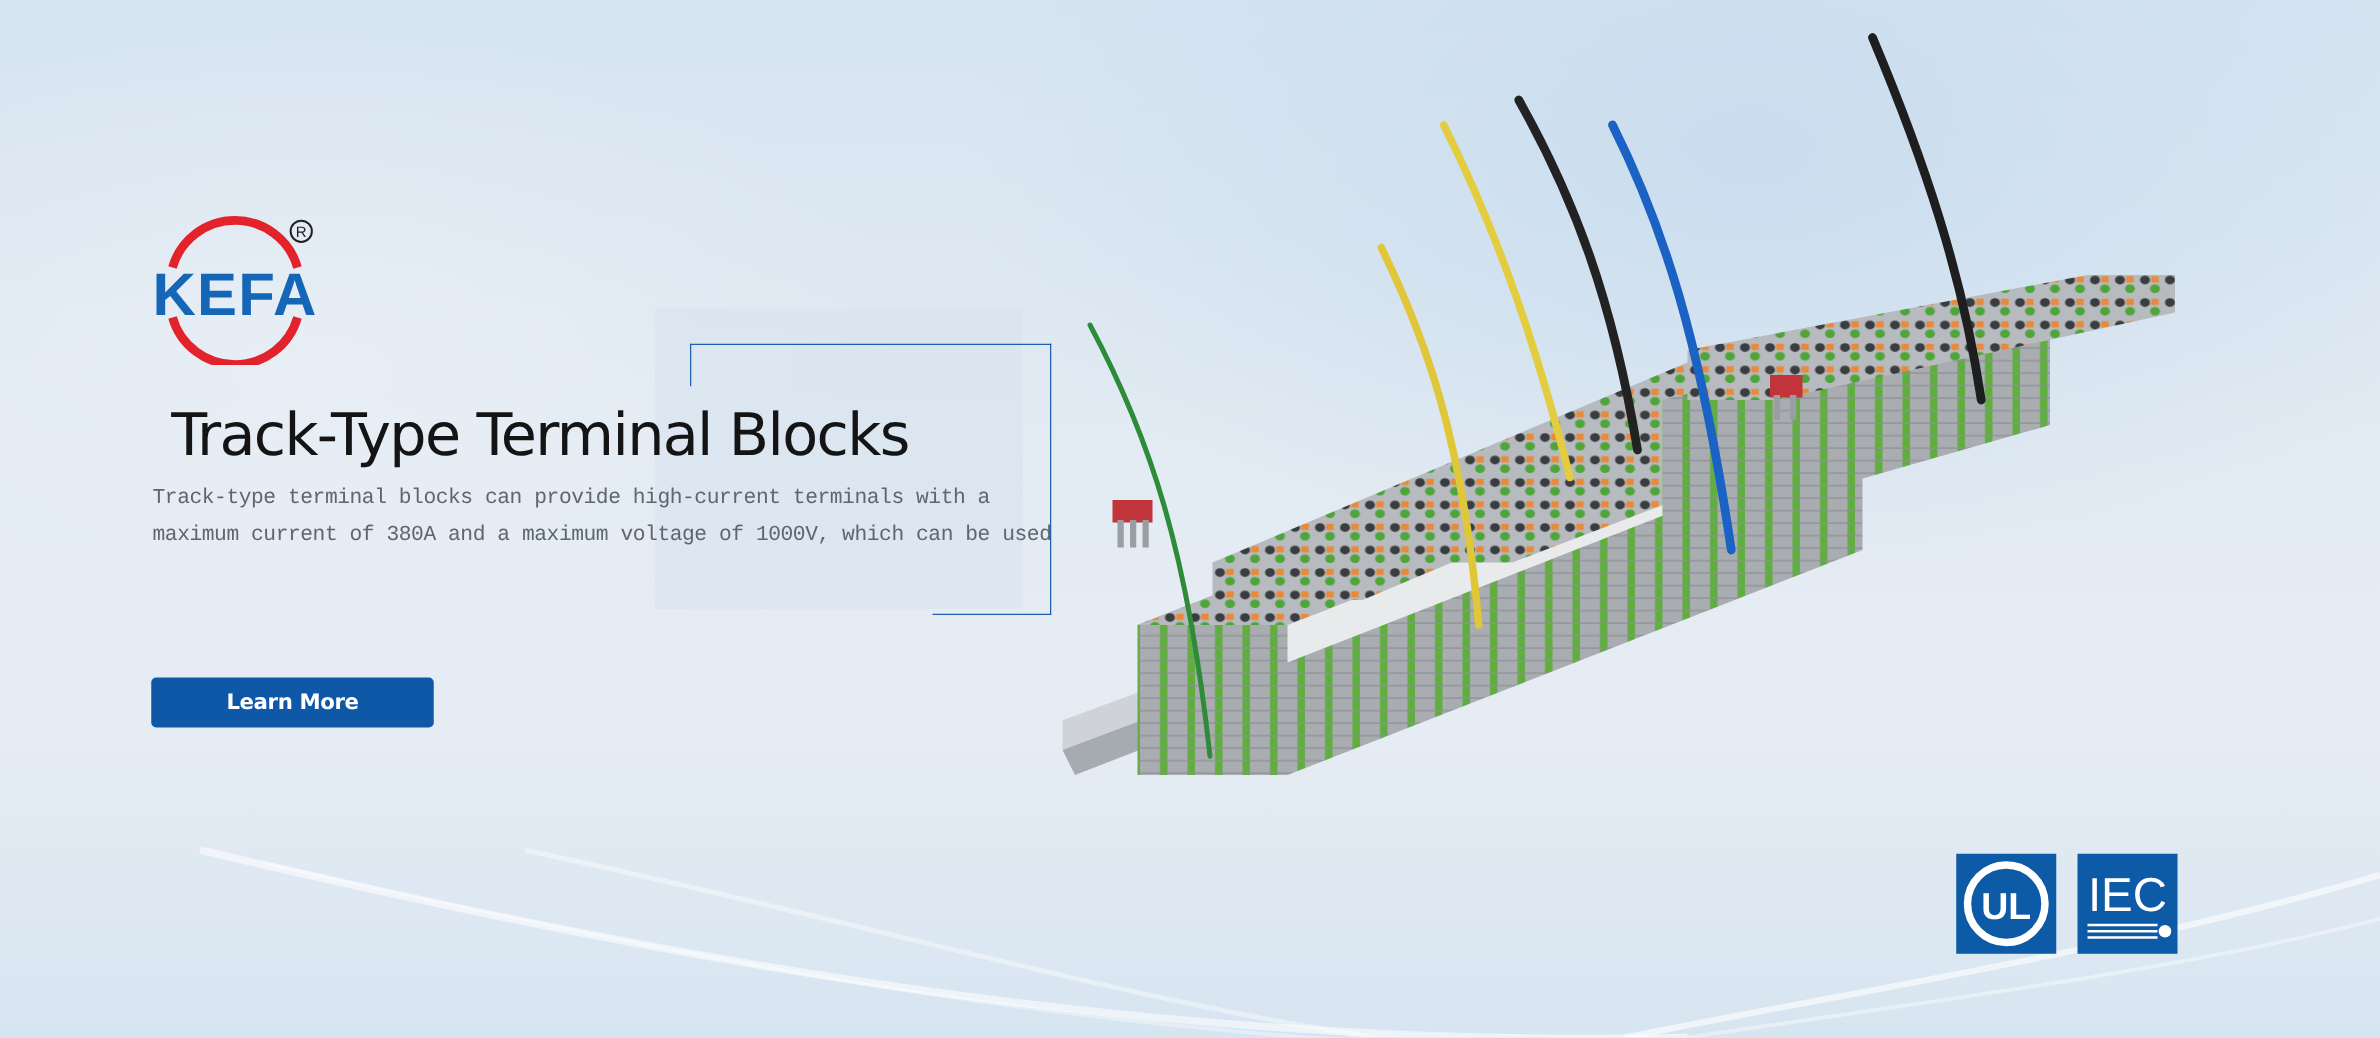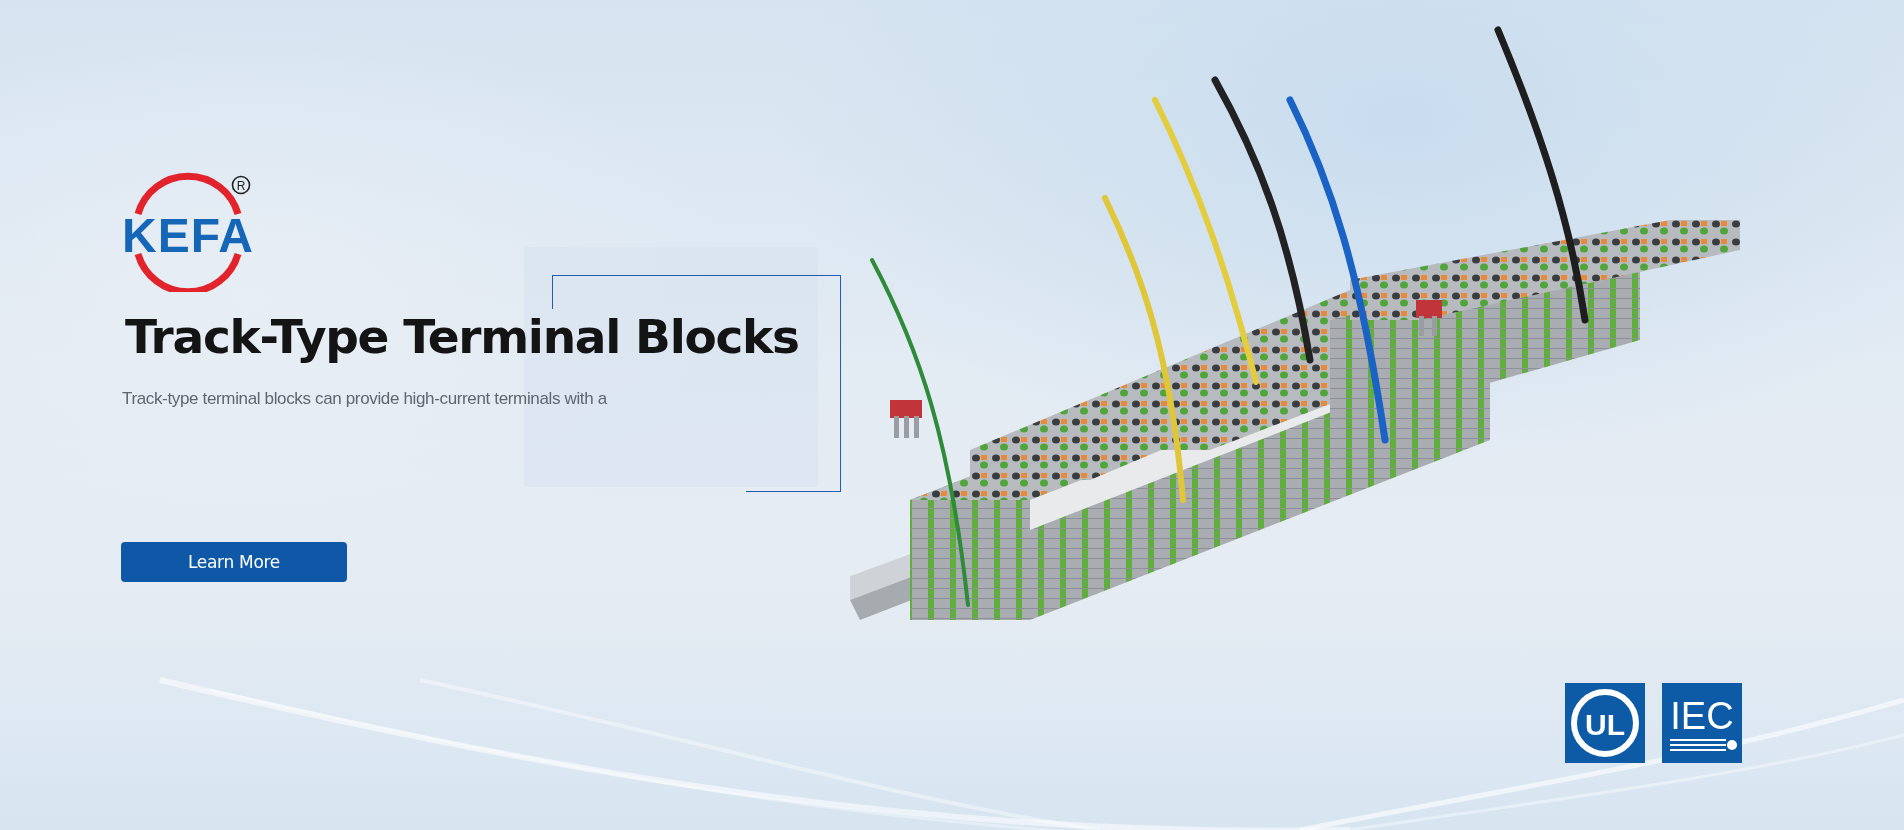--- a/index.html
+++ b/index.html
@@ -21,35 +21,35 @@
     .logo { position: absolute; left: 118px; top: 172px; width: 140px; height: 120px; }
 
     
     .frame-shade { position: absolute; left: 524px; top: 247px; width: 294px; height: 240px; background: rgba(215,226,238,0.55); }
     .frame-top { position: absolute; left: 552px; top: 275px; width: 289px; height: 1px; background: #1f5fae; }
     .frame-left { position: absolute; left: 552px; top: 275px; width: 1px; height: 34px; background: #1f5fae; }
     .frame-right { position: absolute; left: 840px; top: 275px; width: 1px; height: 217px; background: #1f5fae; }
     .frame-bottom { position: absolute; left: 746px; top: 491px; width: 95px; height: 1px; background: #1f5fae; }
 
     .title {
-      position: absolute; left: 121px; top: 305px; margin: 4px;
-      font-family: "DejaVu Sans", sans-serif; font-weight: 700;
+      position: absolute; left: 121px; top: 305px; margin: 16px;
+      font-family: "DejaVu Sans", sans-serif; font-weight: 400;
       font-size: 47px; letter-spacing: -1.3px; color: #141414; white-space: nowrap;
     }
     .desc {
       position: absolute; left: 122px; top: 384px; width: 720px; margin: 0;
-      font-family: Liberation Sans, sans-serif; font-size: 17px; line-height: 30px;
+      font-family: Liberation Mono, monospace; font-size: 17px; line-height: 30px;
       color: #5f6670; letter-spacing: -0.35px;
     }
     .desc span { display: block; white-space: nowrap; }
 
     .btn {
       position: absolute; left: 121px; top: 542px; width: 226px; height: 40px;
       background: #0f58a8; color: #fff; border: none; border-radius: 4px;
-      font-family: "DejaVu Sans", sans-serif; font-weight: 400; font-size: 17px;
+      font-family: "DejaVu Sans", sans-serif; font-weight: 700; font-size: 17px;
       letter-spacing: -0.3px; cursor: pointer;
     }
 
     .product { position: absolute; left: 850px; top: 20px; width: 1000px; height: 720px; }
 
     .cert { position: absolute; top: 683px; width: 80px; height: 80px; background: #0d5aa7; }
     .cert-ul { left: 1565px; }
     .cert-iec { left: 1662px; }
   </style>
 </head>
@@ -78,20 +78,21 @@
   <div class="frame-shade"></div>
   <div class="frame-top"></div>
   <div class="frame-left"></div>
   <div class="frame-right"></div>
   <div class="frame-bottom"></div>
 
   <h1 class="title">Track-Type Terminal Blocks</h1>
 
   <p class="desc">
     <span>Track-type terminal blocks can provide high-current terminals with a</span>
+    <span>maximum current of 380A and a maximum voltage of 1000V, which can be used</span>
   </p>
 
   <button class="btn">Learn More</button>
 
   <svg class="product" viewBox="0 0 1000 720">
     <defs>
       <linearGradient id="blk" x1="0" y1="0" x2="0" y2="1">
         <stop offset="0" stop-color="#c9ccd0"></stop>
         <stop offset="1" stop-color="#9ea3a8"></stop>
       </linearGradient>

